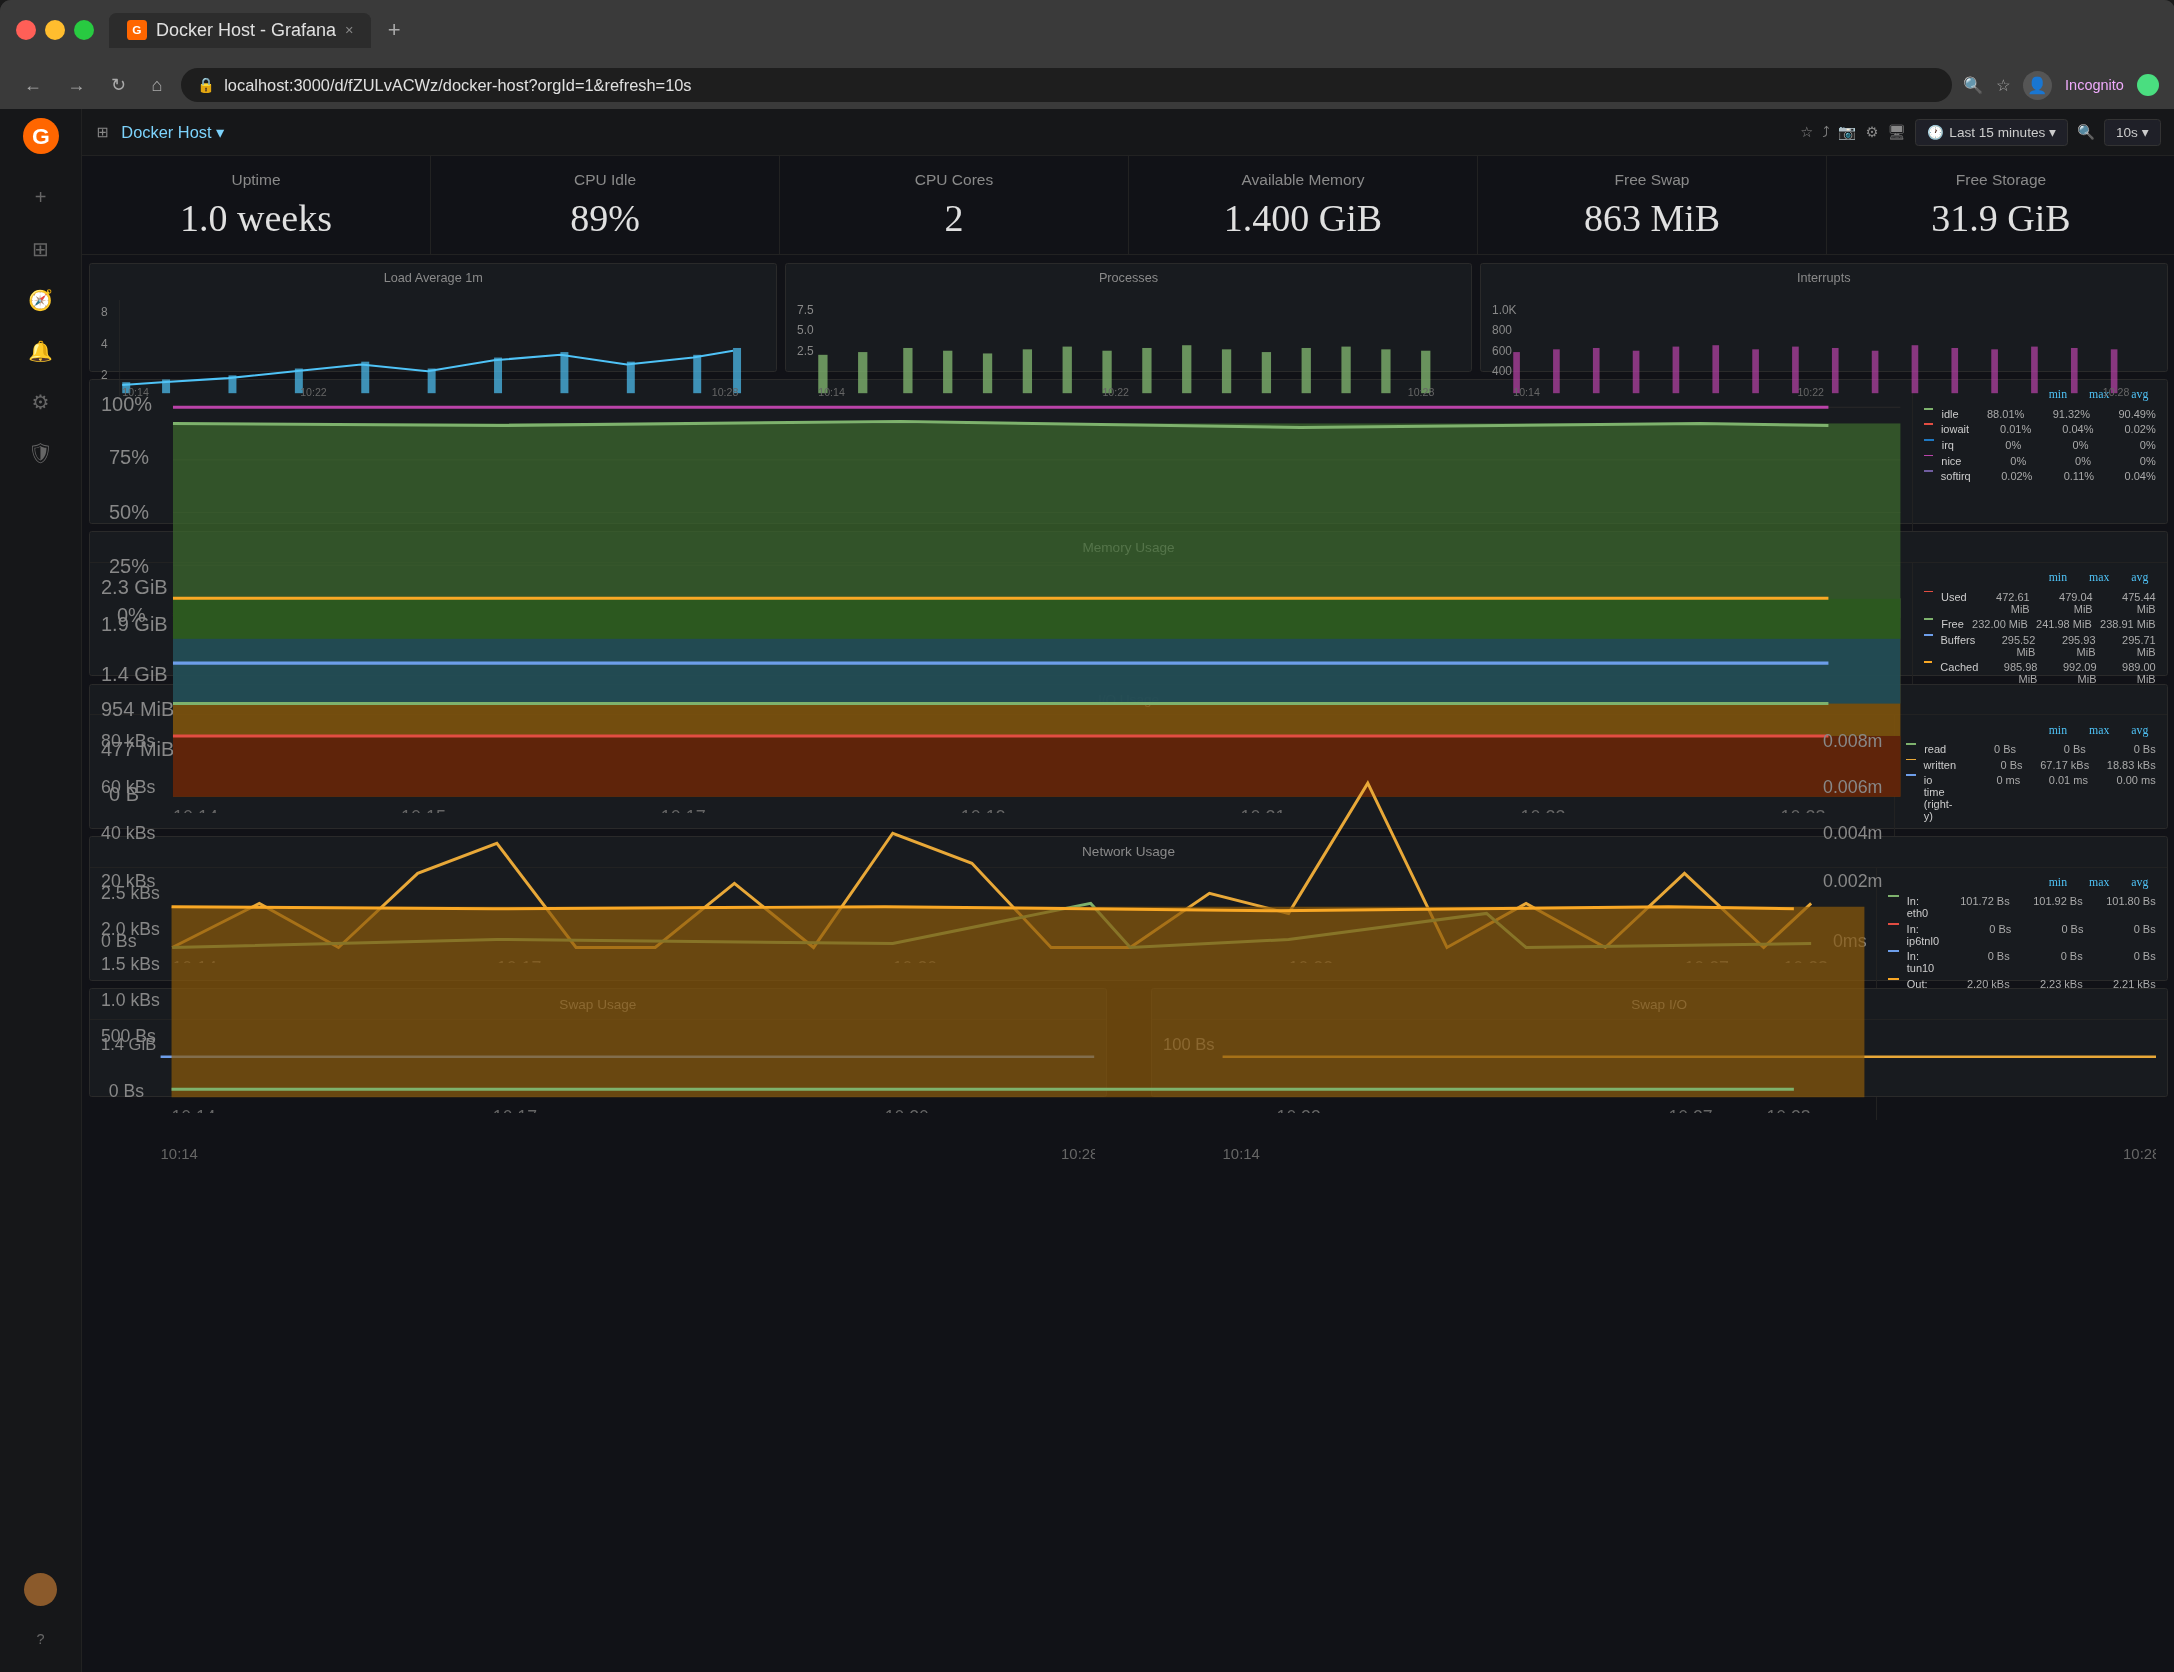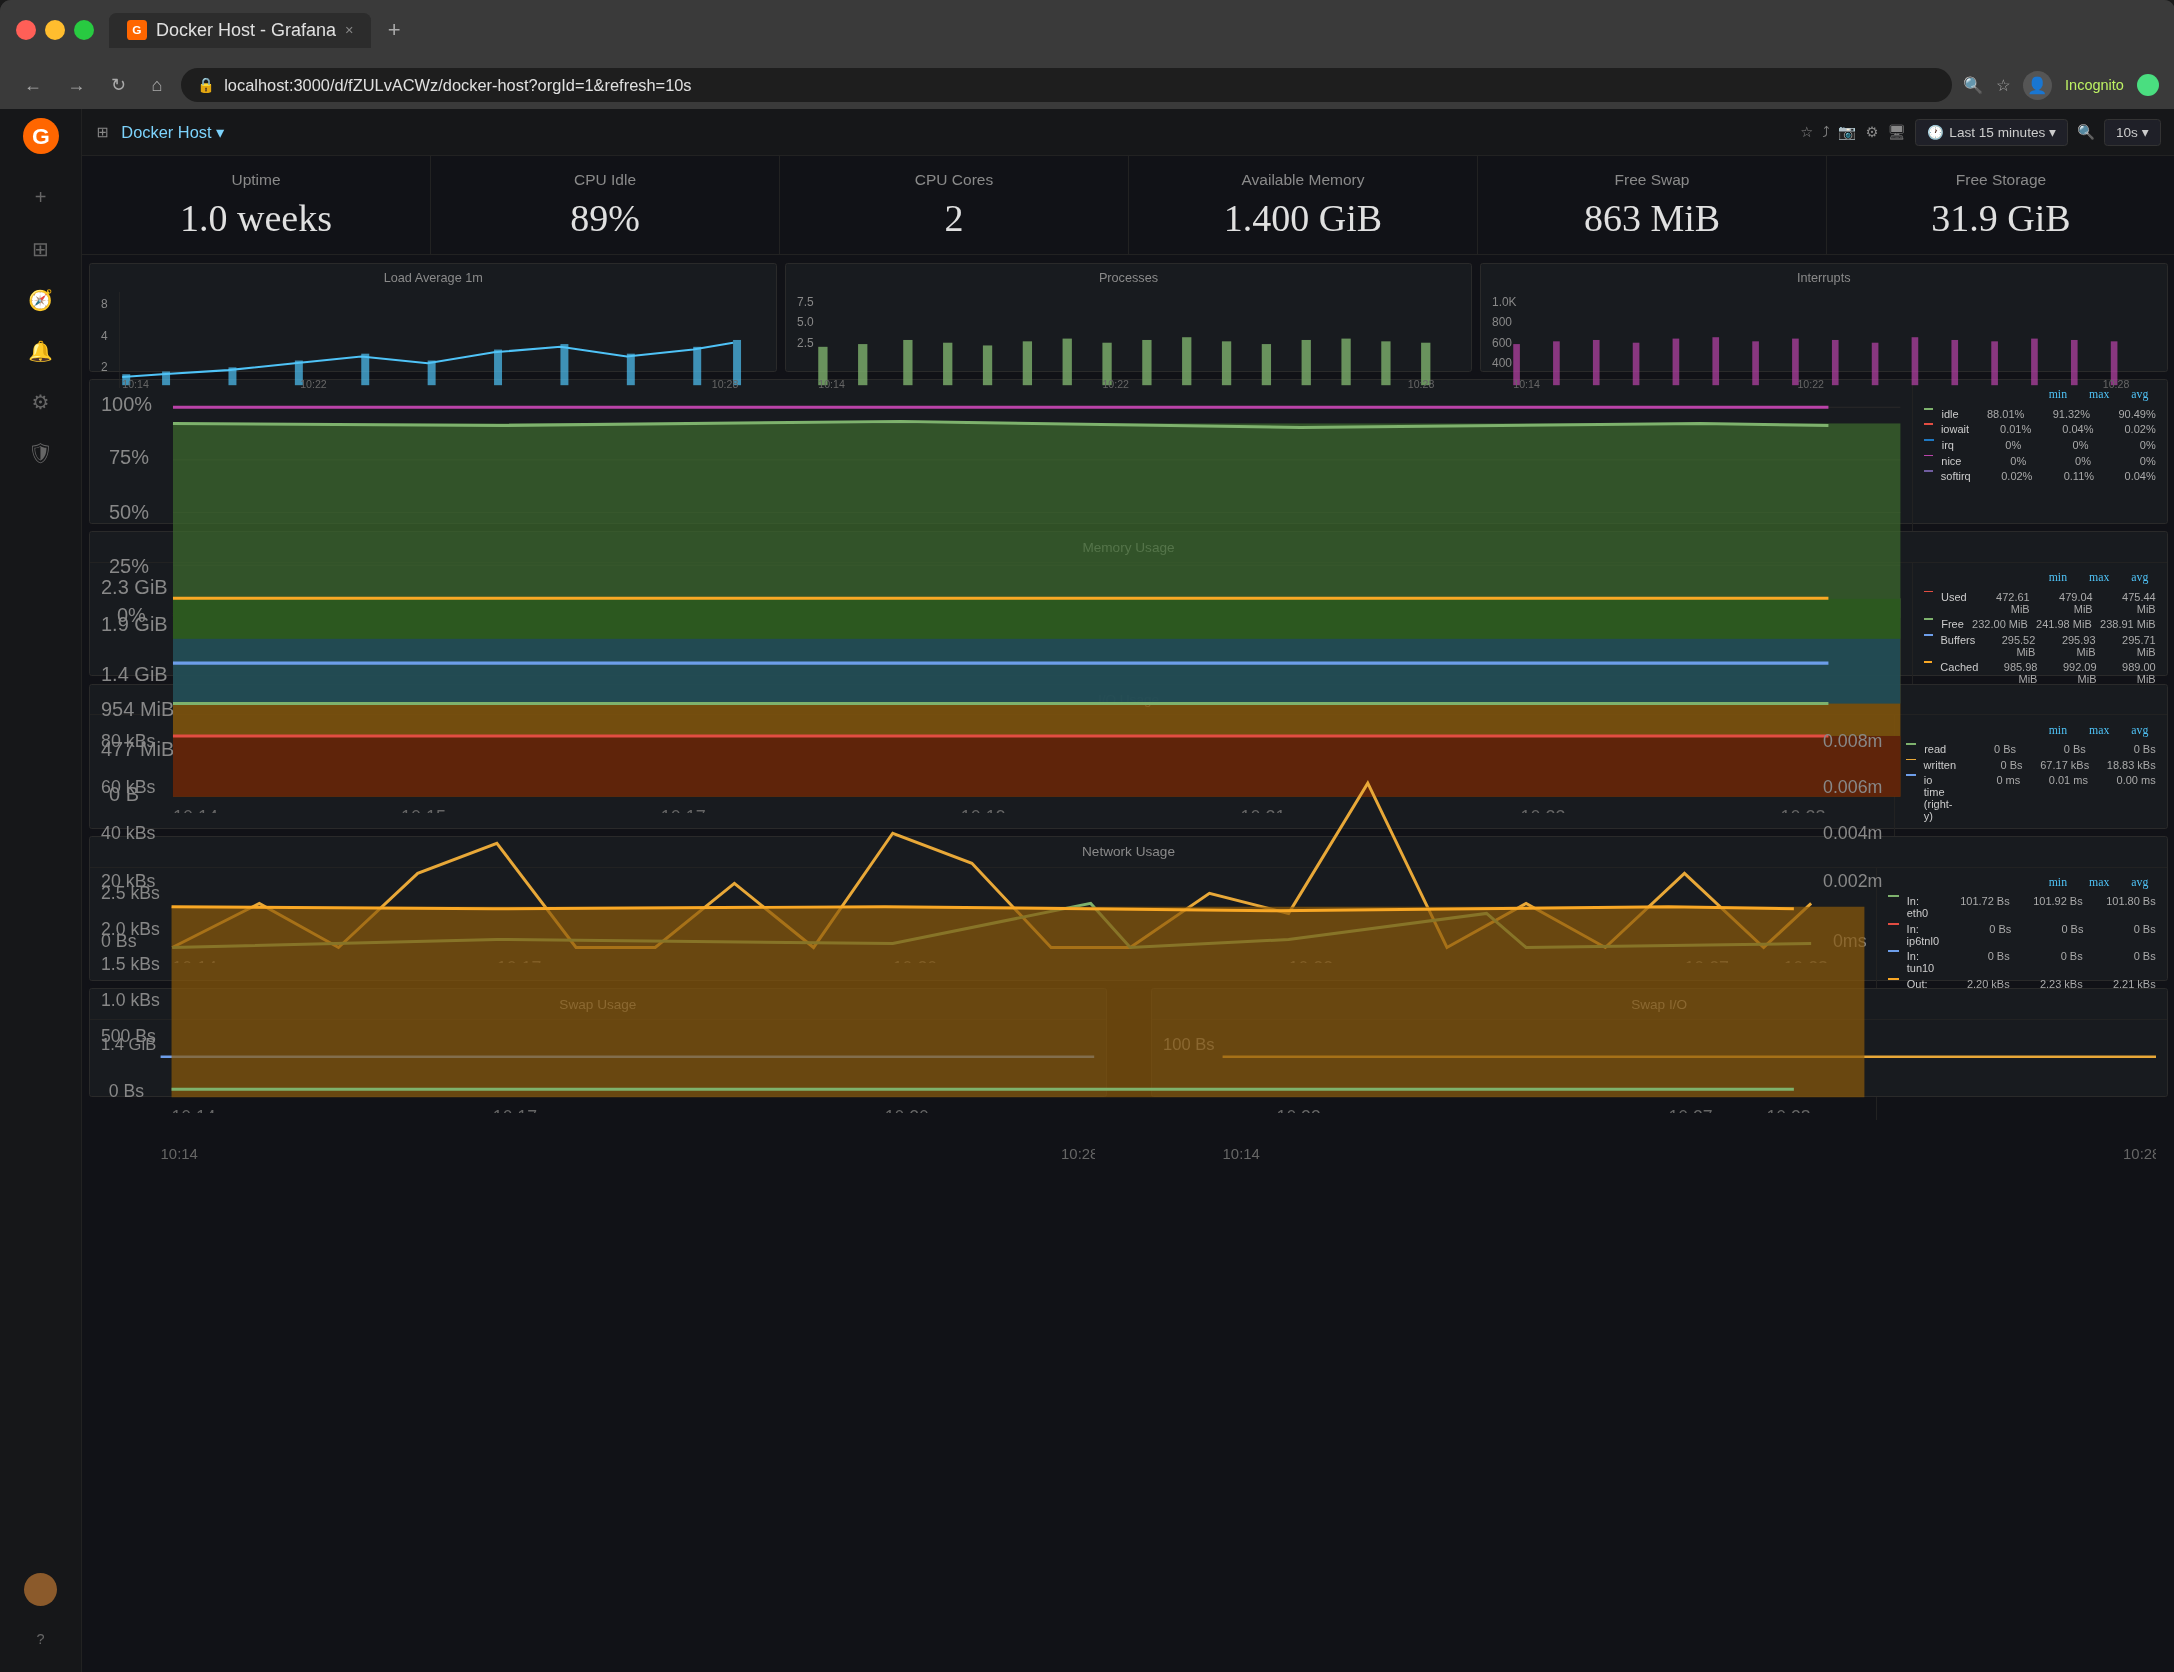--- a/index.html
+++ b/index.html
@@ -47,21 +47,21 @@
     .stat-card { flex: 1; border-right: 0.9px solid #222; padding: 14.5px 18px; text-align: center; }
     .stat-label { color: #8a8a8a; font-size: 15.5px; margin-bottom: 7.3px; }
     .stat-value { color: #e0e0e0; font-size: 38px; font-weight: 300; font-family: Liberation Serif, serif; }
 
     
     .dashboard-grid { flex: 1; overflow-y: auto; background: #111217; padding: 7.3px; display: flex; flex-direction: column; gap: 7.3px; }
 
     
     .small-charts-row { display: flex; gap: 7.3px; height: 109px; }
     .chart-panel { background: #181b1f; border: 0.9px solid #2a2a2a; border-radius: 2.7px; flex: 1; padding: 7.3px 11px; display: flex; flex-direction: column; }
-    .panel-title { color: #8a8a8a; font-size: 12.7px; margin-bottom: 7px; text-align: center; }
+    .panel-title { color: #8a8a8a; font-size: 12.7px; margin-bottom: 15px; text-align: center; }
 
     
     .big-panel { background: #181b1f; border: 0.9px solid #2a2a2a; border-radius: 2.7px; display: flex; flex-direction: column; }
     .big-panel-header { padding: 7.3px 14.5px; color: #8a8a8a; font-size: 13.6px; text-align: center; border-bottom: 0.9px solid #222; }
 
     .panel-body { display: flex; flex: 1; }
     .chart-area { flex: 1; position: relative; min-height: 0; }
     .legend-area { width: 255px; padding: 7.3px 11px; border-left: 0.9px solid #222; font-size: 11.8px; }
     .legend-header { display: flex; justify-content: flex-end; gap: 22px; color: #4fc3f7; font-size: 11.8px; margin-bottom: 3.6px; padding-right: 7.3px; font-family: Liberation Serif, serif; }
     .legend-row { display: flex; align-items: flex-start; gap: 8px; padding: 1.8px 0; color: #ccc; }
@@ -105,21 +105,21 @@
     <button class="nav-btn">↻</button>
     <button class="nav-btn">⌂</button>
     <div class="address-bar">
       <span class="address-icon">🔒</span>
       <span>localhost:3000/d/fZULvACWz/docker-host?orgId=1&amp;refresh=10s</span>
     </div>
     <div class="browser-actions">
       <span>🔍</span>
       <span>☆</span>
       <div class="incognito-badge">👤</div>
-      <span style="color:#bef264;font-size:14.5px;">Incognito</span>
+      <span style="color:#f0abfc;font-size:14.5px;">Incognito</span>
       <div style="width:22px;height:22px;background:#4ade80;border-radius:50%;"></div>
     </div>
   </div>
 
   <div class="grafana-app">
 
     <div class="sidebar">
       <div class="sidebar-logo">
         <svg width="20" height="20" viewBox="0 0 22 22" style="font-size:18px">
             <circle cx="11" cy="11" r="10" fill="#ff6600"></circle>

